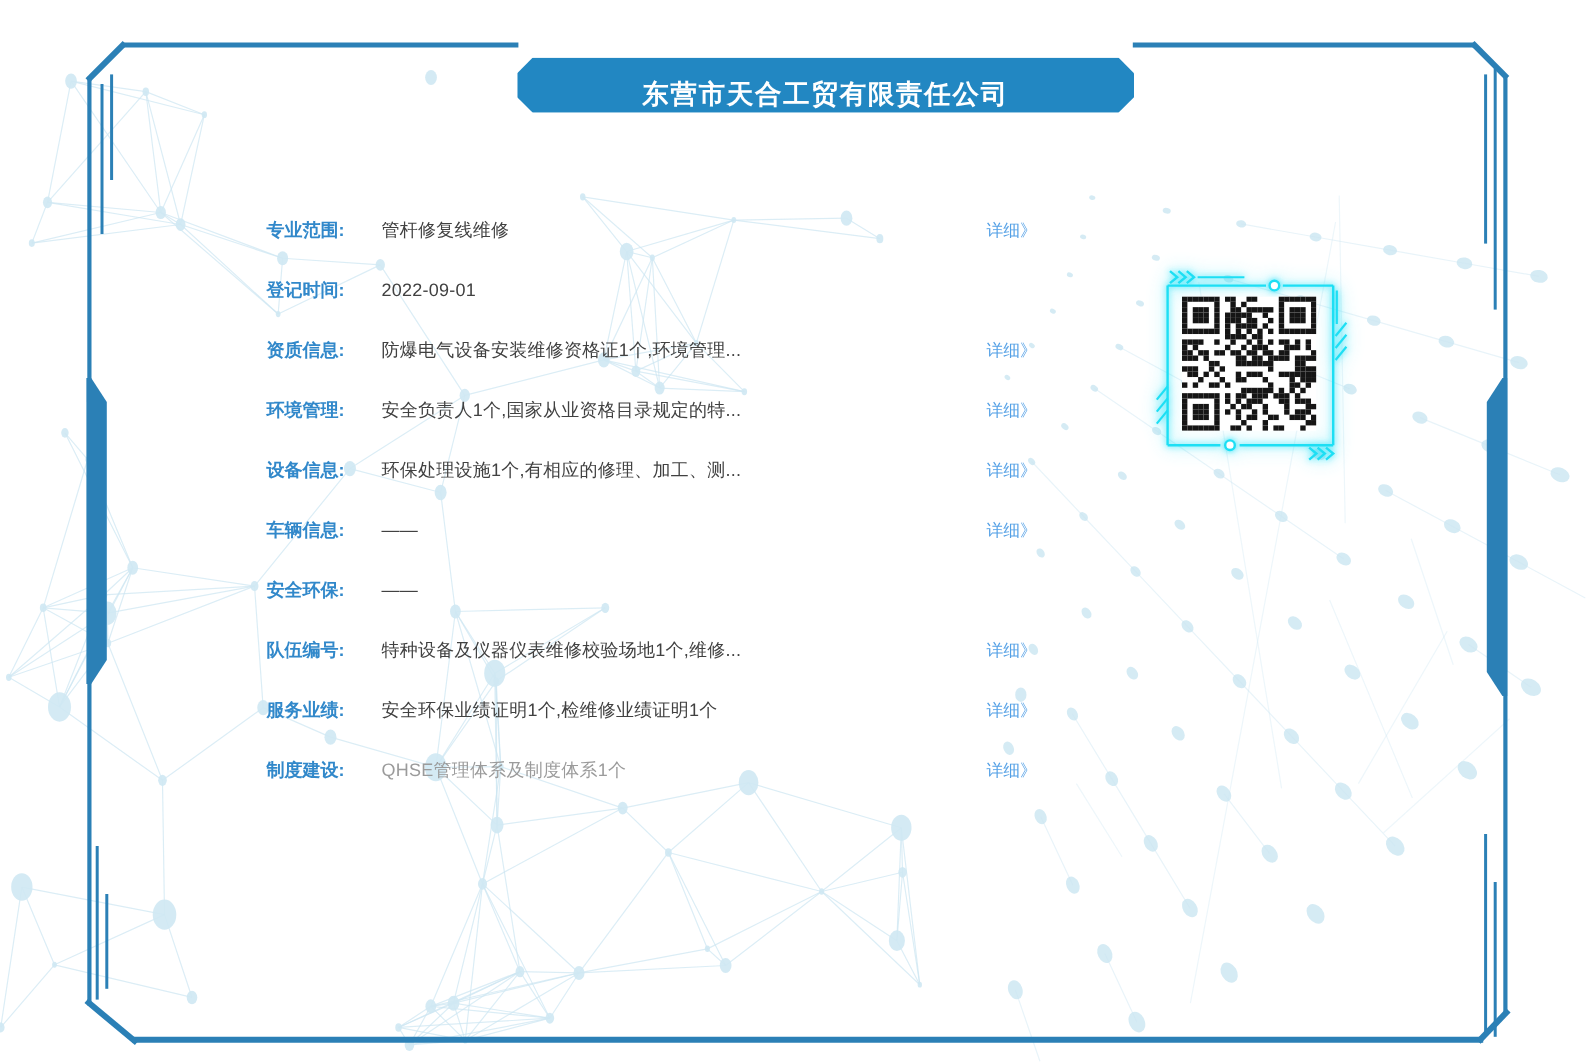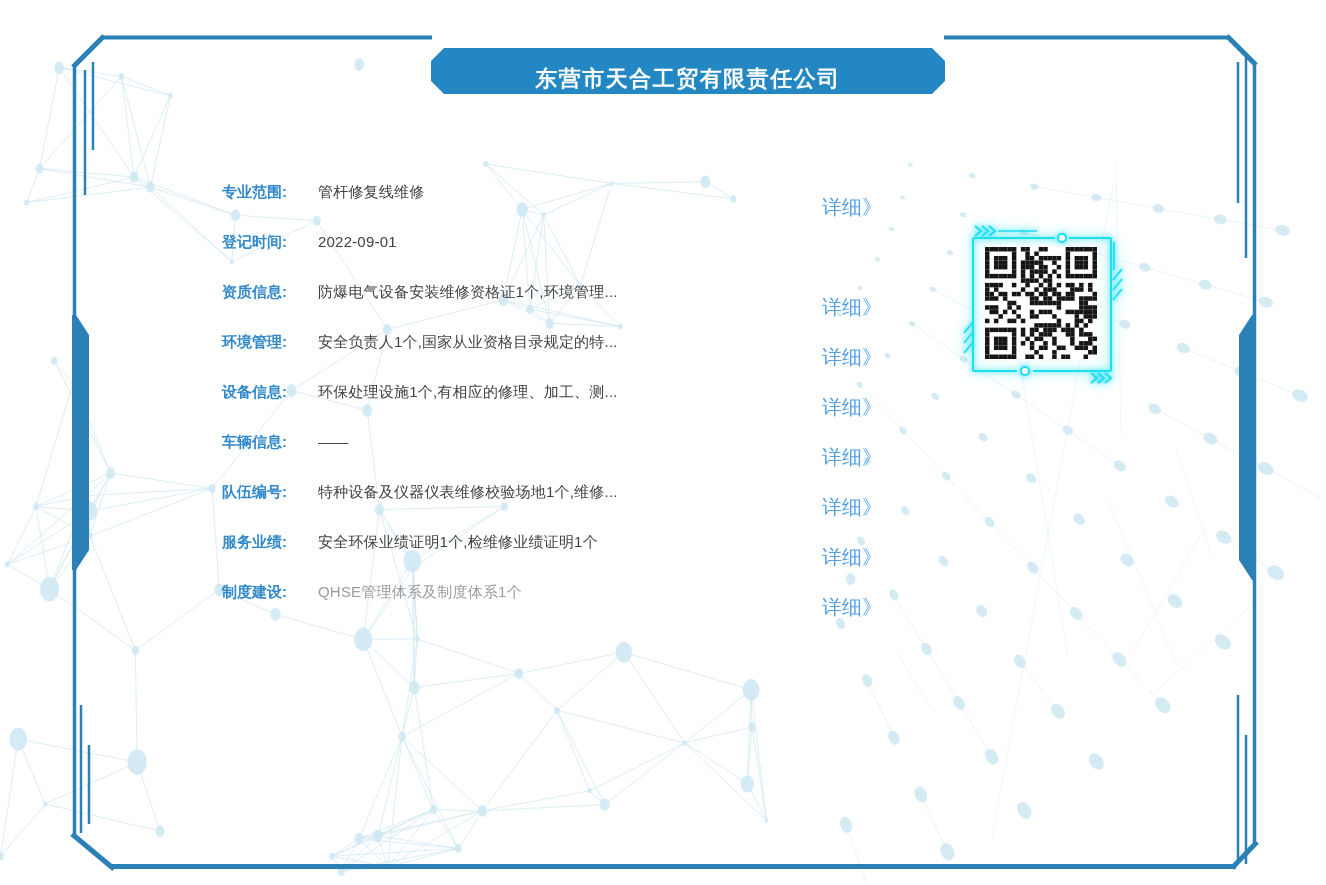--- a/index.html
+++ b/index.html
@@ -17,21 +17,21 @@
     clip-path:polygon(13px 0,calc(100% - 13px) 0,100% 13px,100% calc(100% - 13px),calc(100% - 13px) 100%,13px 100%,0 calc(100% - 13px),0 13px);
     display:flex;align-items:flex-end;justify-content:center;margin-top:24px;
   }
   .banner .t{color:#ffffff;font-size:22px;font-weight:bold;letter-spacing:1.5px;}
 
   .fields{position:absolute;left:222px;top:183px;width:680px;z-index:2;}
   .row{position:relative;height:50px;white-space:nowrap;}
   .lbl{display:inline-block;width:96px;font-weight:bold;font-size:15px;color:var(--label_blue,#3188ca);}
   .val{font-size:15px;color:var(--value_dark,#414141);letter-spacing:.2px;}
   .val.muted{color:var(--value_muted,#9b9b9b);}
-  .lnk{position:absolute;left:600px;top:11px;font-size:20px;color:var(--link_blue,#55a1e6);cursor:pointer;text-decoration:none;}
+  .lnk{position:absolute;left:600px;top:1px;font-size:14px;color:var(--link_blue,#55a1e6);cursor:pointer;text-decoration:none;}
 
   .qrpanel{position:absolute;left:956px;top:216px;width:176px;height:180px;z-index:2;}
   #qrframe{position:absolute;left:0;top:0;
     filter:drop-shadow(0 0 2.5px rgba(32,224,248,.95)) drop-shadow(0 0 7px rgba(32,224,248,.45));}
   #qr{position:absolute;left:29px;top:31px;}
 </style>
 </head>
 <body>
 
 <svg id="bg" viewBox="0 0 1326 885">
@@ -458,20 +458,24 @@
   </div>
   <div class="row">
     <span class="lbl">设备信息:</span><span class="val">环保处理设施1个,有相应的修理、加工、测...</span>
     <a class="lnk">详细》</a>
   </div>
   <div class="row">
     <span class="lbl">车辆信息:</span><span class="val">——</span>
     <a class="lnk">详细》</a>
   </div>
   <div class="row">
+    <span class="lbl">安全环保:</span><span class="val">——</span>
+    
+  </div>
+  <div class="row">
     <span class="lbl">队伍编号:</span><span class="val">特种设备及仪器仪表维修校验场地1个,维修...</span>
     <a class="lnk">详细》</a>
   </div>
   <div class="row">
     <span class="lbl">服务业绩:</span><span class="val">安全环保业绩证明1个,检维修业绩证明1个</span>
     <a class="lnk">详细》</a>
   </div>
   <div class="row">
     <span class="lbl">制度建设:</span><span class="val muted">QHSE管理体系及制度体系1个</span>
     <a class="lnk">详细》</a>

